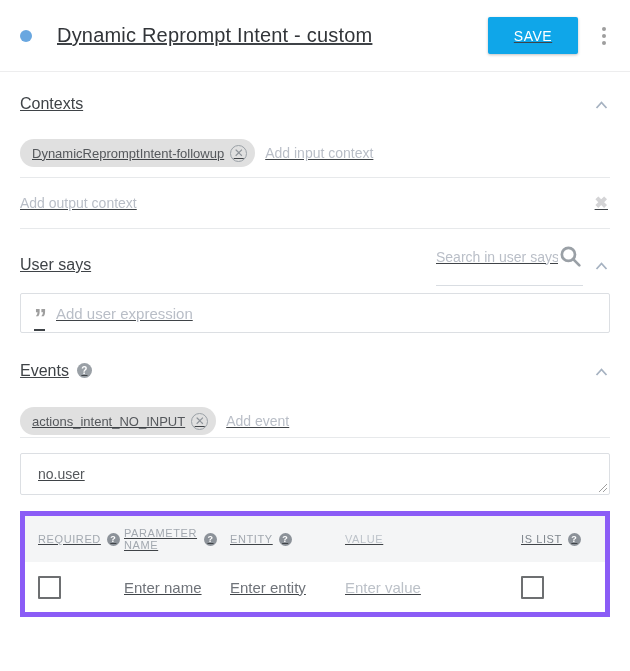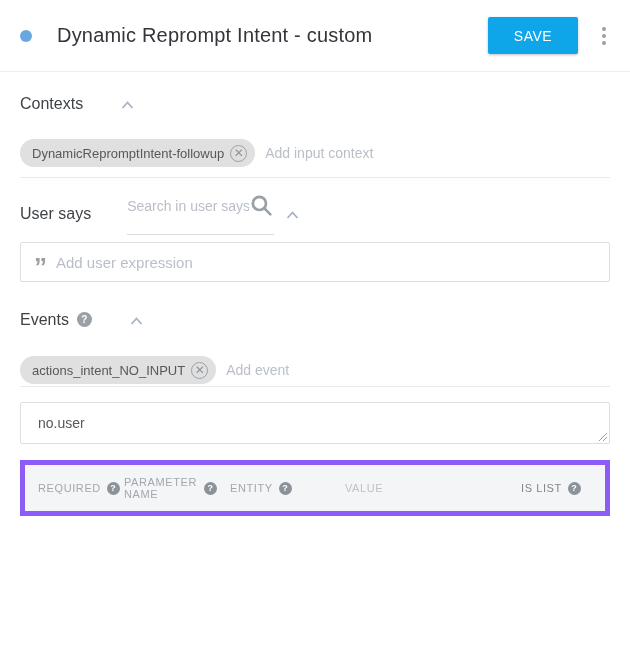--- a/index.html
+++ b/index.html
@@ -2,21 +2,21 @@
 <html><head>
 <meta charset="utf-8">
 <style>
   * { margin:0; padding:0; box-sizing:border-box; }
   html,body { background:#fff; }
   body {
     width:630px; height:671px;
     font-family:"Liberation Sans", sans-serif;
     color:#3f4347; overflow:hidden;
   }
-  .page { width:630px; }
+  .page { width:630px;text-decoration:underline; }
 
   
   .header {
     height:72px; display:flex; align-items:center;
     padding:0 20px; border-bottom:1px solid #ededee;
   }
   .status-dot {
     width:12px; height:12px; border-radius:50%;
     background:#69a7e0; margin-right:25px; flex:none;
   }
@@ -29,21 +29,21 @@
     width:90px; height:37px; border:none; border-radius:2px;
     background:#0fa6e9; color:#fff; font-size:14px; letter-spacing:.5px;
     font-family:inherit; box-shadow:0 1px 3px rgba(0,0,0,.25); cursor:pointer;
   }
   .kebab { margin-left:20px; display:flex; flex-direction:column; gap:3px; padding:4px; cursor:pointer; }
   .kebab i { width:4px; height:4px; border-radius:50%; background:#9e9e9e; }
 
   
   .content { padding:0 20px; }
   .sec-head {
-    display:flex; align-items:center; justify-content:flex-start;gap:36px;
+    display:flex; align-items:center; justify-content:space-between;gap:36px;
   }
   .sec-title { font-size:16px; color:#3f4347; display:flex; align-items:center; }
   .chev { flex:none; padding:2px; cursor:pointer; }
   .underline { border-bottom:1px solid #e7e9eb; }
   .chip {
     display:inline-flex; align-items:center; height:28px;
     background:#e0e0e0; border-radius:14px; padding:0 8px 0 12px;
     font-size:13px; color:#55585c; flex:none;justify-content:center;
   }
   .chip-x {
@@ -157,20 +157,24 @@
             <path d="M1.5 7 L6.5 1.5 L11.5 7" stroke="#a6b2c1" stroke-width="1.8" fill="none"></path>
           </svg>
       </span>
     </div>
     <div class="chips-row underline">
       <span class="chip">
         <span>DynamicRepromptIntent-followup</span>
         <span class="chip-x">✕</span>
       </span>
       <input class="ghost" placeholder="Add input context" style="">
+    </div>
+    <div class="output-row underline">
+      <input class="ghost" placeholder="Add output context" style="">
+      <span class="x-icon">✖</span>
     </div>
 
     <div class="sec-head usersays-head">
       <span class="sec-title">User says</span>
       <span class="search-group">
         <span class="search-box">
           <input class="ghost" placeholder="Search in user says" style="">
           <span style="line-height:0;">
             <svg width="25" height="25" viewBox="0 0 24 24">
               <circle cx="10" cy="10" r="6.3" stroke="#9aa0a6" stroke-width="2.6" fill="none"></circle>
@@ -234,16 +238,33 @@
           <span class="help">?</span>
         </span>
         <span class="t-cell c-value">
           <span>VALUE</span>
         </span>
         <span class="t-cell c-islist">
           <span>IS LIST</span>
           <span class="help">?</span>
         </span>
       </div>
+      <div class="t-row t-body">
+        <span class="t-cell">
+          <span class="checkbox"></span>
+        </span>
+        <span class="t-cell">
+          <input class="cell-input" placeholder="Enter name" style="">
+        </span>
+        <span class="t-cell">
+          <input class="cell-input" placeholder="Enter entity" style="">
+        </span>
+        <span class="t-cell">
+          <input class="cell-input light" placeholder="Enter value" style="">
+        </span>
+        <span class="t-cell">
+          <span class="checkbox"></span>
+        </span>
+      </div>
     </div>
 
   </div>
 </div>
 
 </body></html>

